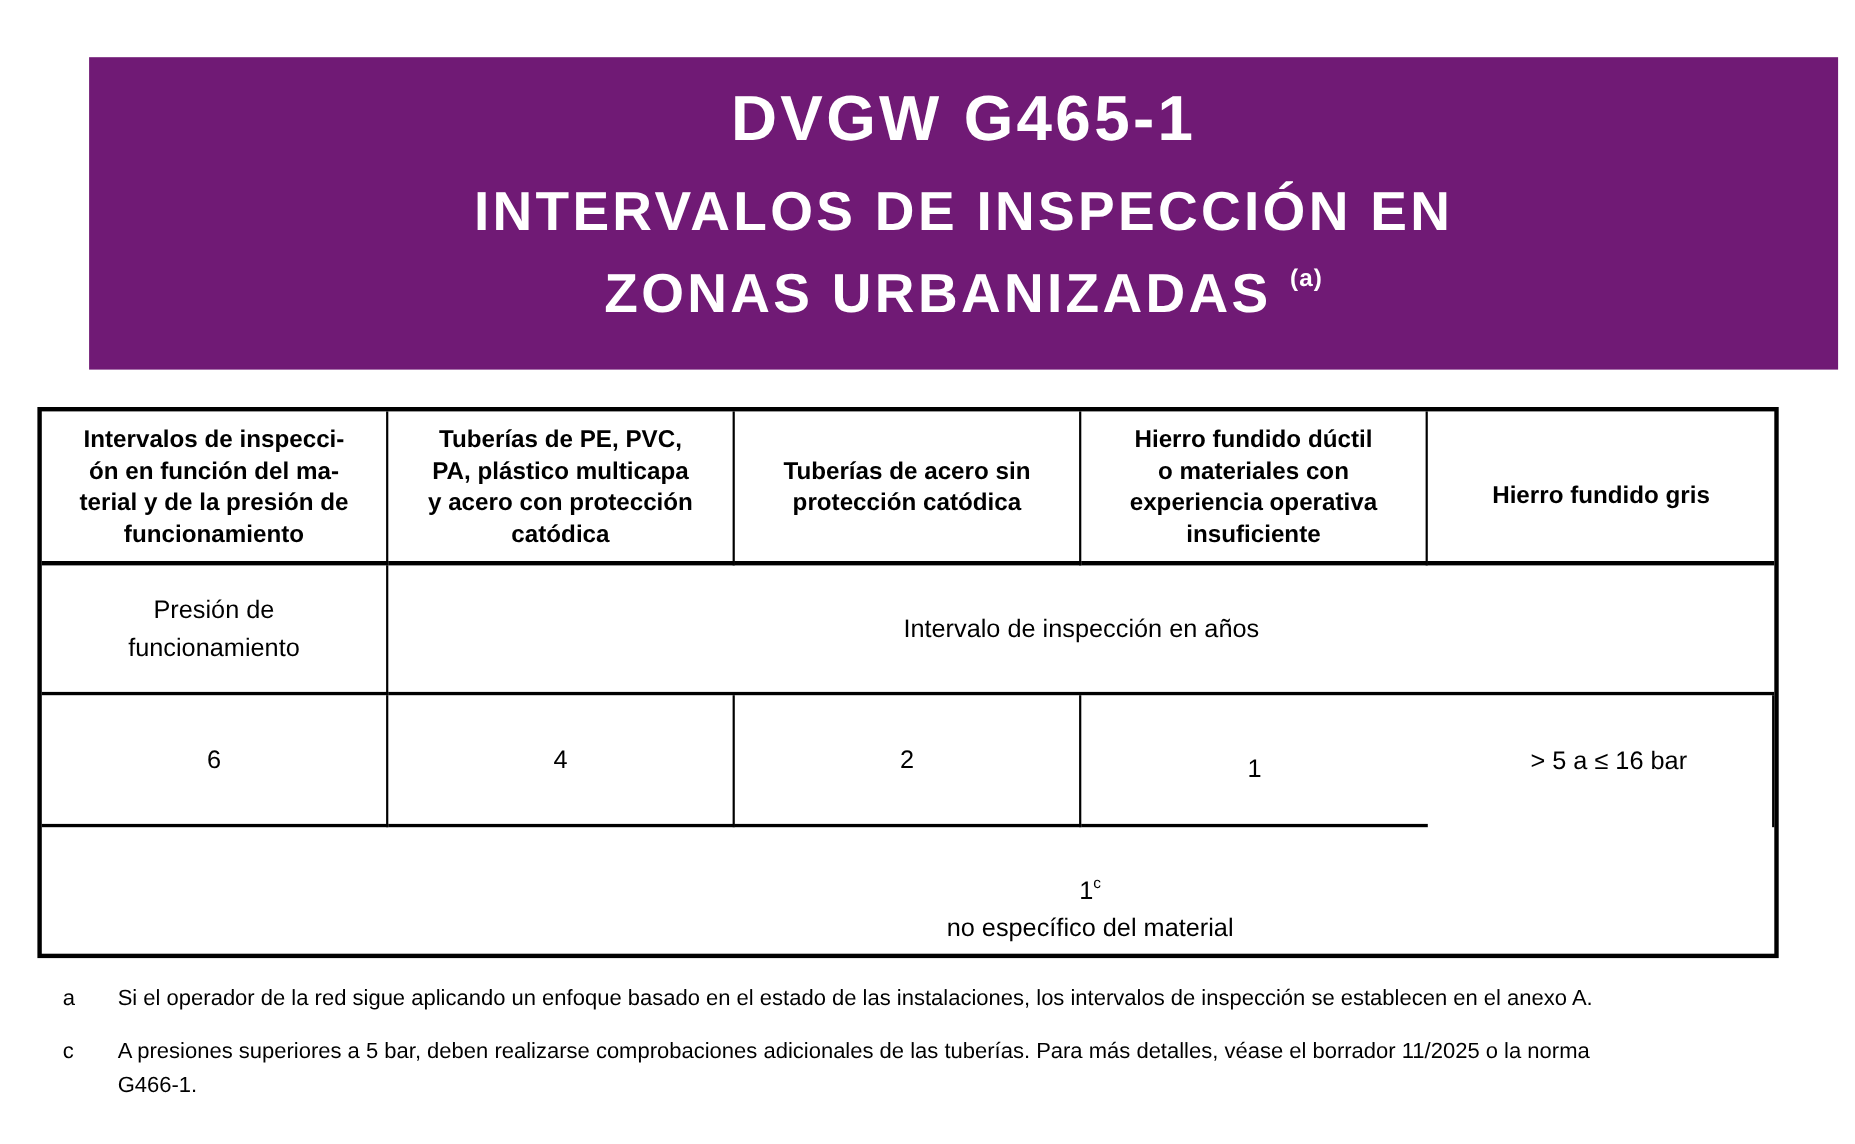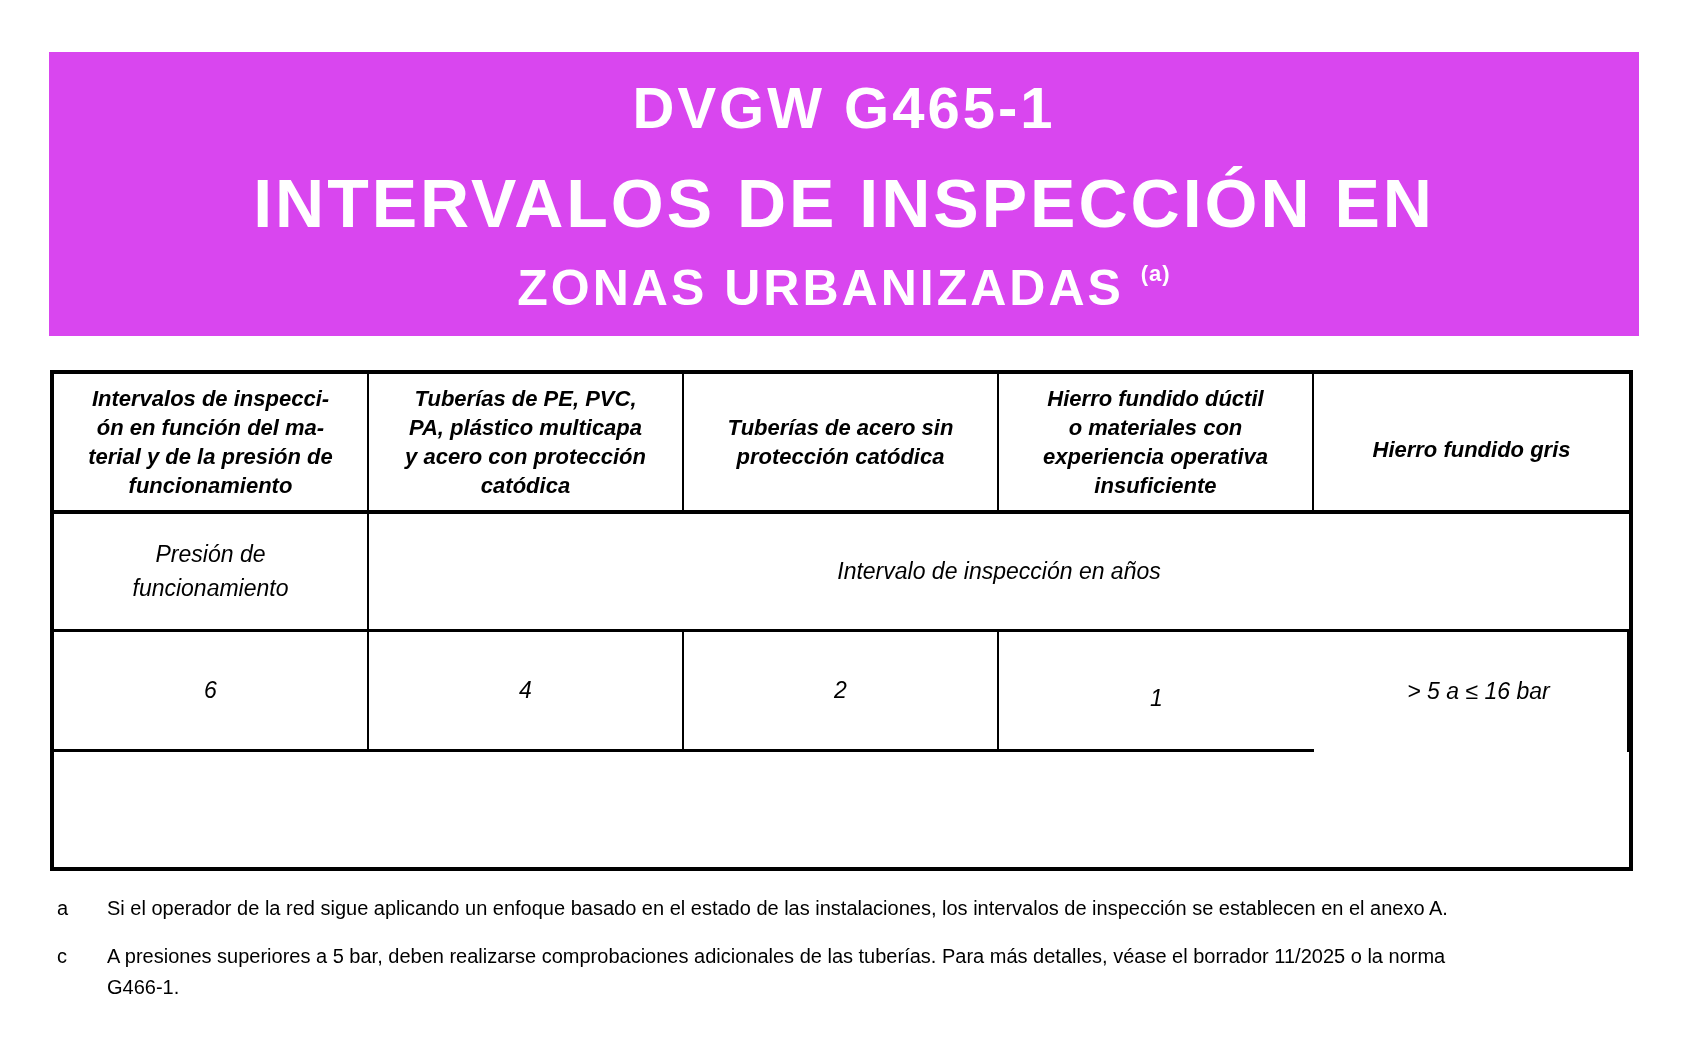--- a/index.html
+++ b/index.html
@@ -34,51 +34,50 @@
     align-items: baseline;
     gap: 14px;
     font-weight: bold;
     letter-spacing: 3px;
     line-height: 1.1;
   }
   .banner-line1 .t-main { font-size: 58px; }
   .banner-line1 .t-sub  { font-size: 33px; letter-spacing: 1px; }
   .banner-line2 {
     margin-top: 24px;
-    font-size: 68px;
+    font-size: 50px;
     font-weight: bold;
     letter-spacing: 3px;
     line-height: 1.15;
   }
   .banner-line3 {
     margin-top: 18px;
     font-size: 50px;
     font-weight: bold;
     letter-spacing: 3px;
     line-height: 1.15;
   }
   .banner-line3 sup {
     font-size: 22px;
     letter-spacing: 1px;
     vertical-align: 24px;
   }
 
   
   .dtable {
     position: absolute;
-    left: 50px;
+    left: 34px;
     top: 370px;
     width: 1583px;
     height: 501px;
     box-sizing: border-box;
     border: 4px solid #000000;
     display: grid;
     grid-template-columns: repeat(5, 1fr);
     grid-template-rows: 140px 118px 120px auto;
-    font-style: italic;
   }
   .cell {
     box-sizing: border-box;
     display: flex;
     flex-direction: column;
     align-items: center;
     justify-content: center;
     text-align: center;
     white-space: pre-line;
     border-right: 2px solid #000000;
@@ -125,21 +124,21 @@
   .fn-text {
     flex: 1 1 auto;
     white-space: pre-line;
   }
 </style>
 </head>
 <body>
 
 <div class="page">
 
-  <div class="banner" style="background-color: #d946ef;">
+  <div class="banner" style="background-color: #701a75; margin-left: 32px;">
     <div class="banner-line1">
       <span class="t-main">DVGW G465-1</span>
     </div>
     <div class="banner-line2">INTERVALOS DE INSPECCIÓN EN</div>
     <div class="banner-line3">
       <span>ZONAS URBANIZADAS</span>
       <sup>(a)</sup>
     </div>
   </div>
 
@@ -164,20 +163,28 @@
     <div class="cell bcell">Presión de
 funcionamiento</div>
     <div class="cell bcell merged">Intervalo de inspección en años</div>
 
     <div class="cell bcell">6</div>
     <div class="cell bcell">4</div>
     <div class="cell bcell">2</div>
     <div class="cell bcell last-col">1</div>
 
     <div class="cell bcell last-row">&gt; 5 a ≤ 16 bar</div>
+    <div class="cell bcell merged last-row">
+      <div class="merged-lines">
+        <div>
+          <span>1</span><sup>c</sup>
+        </div>
+        <div>no específico del material</div>
+      </div>
+    </div>
   </div>
 
   <div class="footnotes">
     <div class="footnote">
       <span class="fn-marker">a</span>
       <div class="fn-text">Si el operador de la red sigue aplicando un enfoque basado en el estado de las instalaciones, los intervalos de inspección se establecen en el anexo A.</div>
     </div>
     <div class="footnote">
       <span class="fn-marker">c</span>
       <div class="fn-text">A presiones superiores a 5 bar, deben realizarse comprobaciones adicionales de las tuberías. Para más detalles, véase el borrador 11/2025 o la norma

